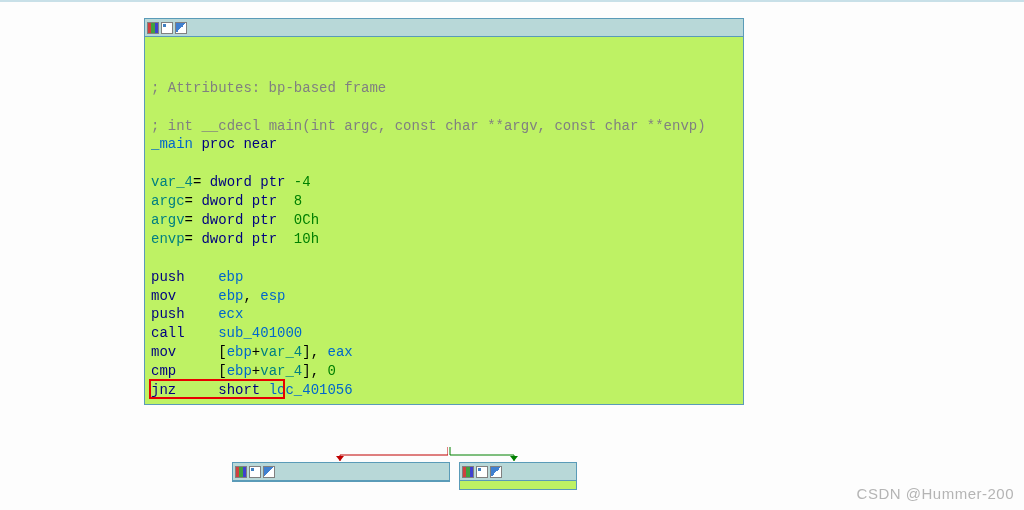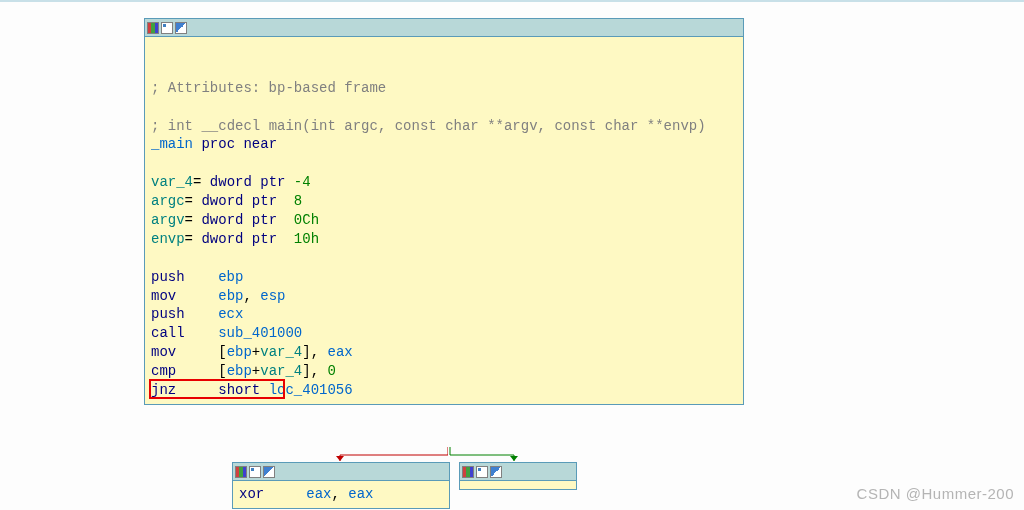--- a/index.html
+++ b/index.html
@@ -17,21 +17,21 @@
       top: 0;
       left: 0;
       right: 0;
       height: 2px;
       border-top: 1px solid #c8e0e8;
       border-bottom: 1px solid #c8e0e8;
     }
     .node {
       position: absolute;
       border: 1px solid #5a9bb8;
-      background: #fef9c3;
+      background: #bef264;
     }
     .node-header {
       background: #b8d8d8;
       height: 18px;
       border-bottom: 1px solid #5a9bb8;
       display: flex;
       align-items: center;
       padding-left: 2px;
       gap: 2px;
     }
@@ -144,21 +144,20 @@
 </div>
 
 <div class="highlight-box"></div>
 
 <div class="node left-child">
   <div class="node-header">
     <span class="header-icon icon-colors"></span>
     <span class="header-icon icon-window"></span>
     <span class="header-icon icon-flag"></span>
   </div>
-  <div class="node-body"><span><span class="kw">xor</span>     <span class="reg">eax</span><span class="text-black">, </span><span class="reg">eax</span></span></div>
 </div>
 
 <div class="node right-child">
   <div class="node-header">
     <span class="header-icon icon-colors"></span>
     <span class="header-icon icon-window"></span>
     <span class="header-icon icon-flag"></span>
   </div>
   <div class="node-body"><span></span></div>
 </div>

